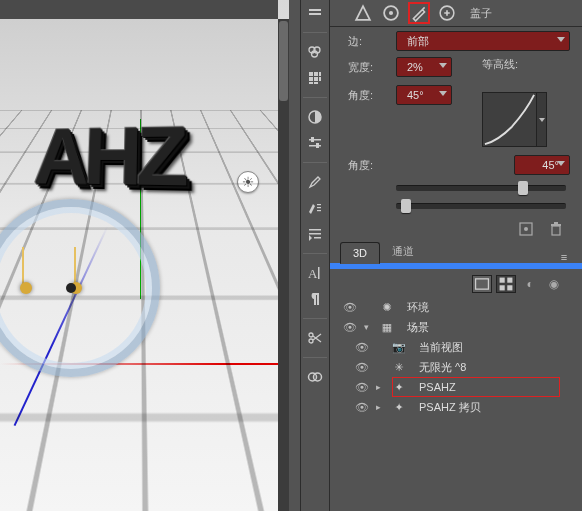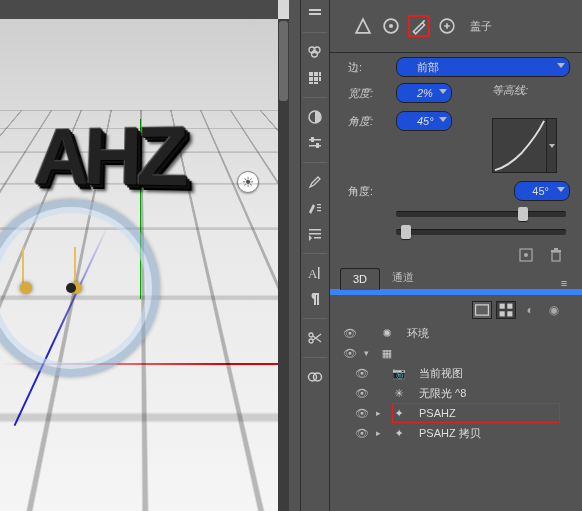--- a/index.html
+++ b/index.html
@@ -38,38 +38,38 @@
   .scroll-v { position:absolute; right:0; top:19px; bottom:0; width:11px; background:#3c3c3c; }
   .scroll-v .thumb { position:absolute; left:1px; right:1px; top:2px; height:80px; background:#6a6a6a; border-radius:3px; }
   
   .tool-col { position:absolute; left:300px; top:0; width:30px; height:511px; background:#535353; border-left:1px solid #2c2c2c; border-right:1px solid #2c2c2c; display:flex; flex-direction:column; align-items:center; gap:4px; padding-top:2px; }
   .tool-col .tbtn { width:26px; height:22px; display:flex; align-items:center; justify-content:center; color:#ccc; font-size:14px; border-radius:2px; cursor:default; }
   .tool-col .tbtn svg { width:16px; height:16px; }
   .tool-col .sep { width:24px; height:1px; background:#333; margin:4px 0; border-bottom:1px solid #666; }
   
   .panel { position:absolute; left:330px; top:0; right:0; height:511px; background:#535353; }
   
-  .top-icons { height:53px; padding:6px 10px 6px 22px; display:flex; align-items:center; gap:6px; border-bottom:1px solid #2c2c2c; }
+  .top-icons { height:27px; padding:6px 10px 6px 22px; display:flex; align-items:center; gap:6px; border-bottom:1px solid #2c2c2c; }
   .top-icons .ibtn { width:22px; height:22px; display:flex; align-items:center; justify-content:center; color:#ccc; }
   .top-icons .ibtn.boxed { border:2px solid #d22; }
   .top-icons .lbl { margin-left:6px; color:#ccc; }
   
   .row { display:flex; align-items:center; height:28px; padding:0 12px 0 18px; gap:8px; }
   .row .lab { width:32px; text-align:left; color:#ccc; }
   .row-full .lab { width:40px; }
   
-  .dd { background:#1d4ed8; border:1px solid #222; height:20px; display:flex; align-items:center; padding:0 20px; color:#ddd; position:relative; border-radius:8px; }
+  .dd { background:#7f1d1d; border:1px solid #222; height:20px; display:flex; align-items:center; padding:0 10px; color:#ddd; position:relative; border-radius:2px; }
   .dd.full { flex:1; }
   .dd.small { width:56px; }
   .dd.val { width:56px; justify-content:flex-end; }
   .dd .arrow { position:absolute; right:4px; top:5px; width:0; height:0; border-left:4px solid transparent; border-right:4px solid transparent; border-top:5px solid #bbb; }
   
   .section-lbl { padding:6px 18px 2px 18px; color:#ccc; font-weight:bold; }
   
-  .prop-block { display:flex; padding:2px 18px 4px 18px; gap:40px;font-style:italic; }
+  .prop-block { display:flex; padding:2px 18px 4px 18px; gap:30px; }
   .prop-left { display:flex; flex-direction:column; gap:8px; }
   .prop-left .prow { display:flex; align-items:center; gap:8px; }
   .prop-left .prow .lab { width:40px; }
   .curve-box { width:55px; height:55px; background:#3f3f3f; border:1px solid #222; position:relative; }
   .curve-box svg { width:100%; height:100%; }
   .curve-side { width:10px; height:55px; background:#3a3a3a; border:1px solid #222; border-left:none; display:flex; align-items:center; justify-content:center; }
   .curve-wrap { display:flex; }
   
   .slider { flex:1; height:6px; background:#2f2f2f; position:relative; border-radius:2px; border-top:1px solid #1a1a1a; margin-right:4px; }
   .slider .knob { position:absolute; top:-5px; width:10px; height:14px; background:#c8c8c8; border-radius:2px; box-shadow:0 1px 1px rgba(0,0,0,0.6); }
@@ -349,20 +349,21 @@
     <div class="layer">
       <span class="eye">👁</span>
       <span class="twist"></span>
       <span class="licon">✺</span>
       <span class="lname">环境</span>
     </div>
     <div class="layer">
       <span class="eye">👁</span>
       <span class="twist">▾</span>
       <span class="licon">▦</span>
+      <span class="lname">场景</span>
     </div>
     <div class="layer indent1">
       <span class="eye">👁</span>
       <span class="twist"></span>
       <span class="licon">📷</span>
       <span class="lname">当前视图</span>
     </div>
     <div class="layer indent1">
       <span class="eye">👁</span>
       <span class="twist"></span>

